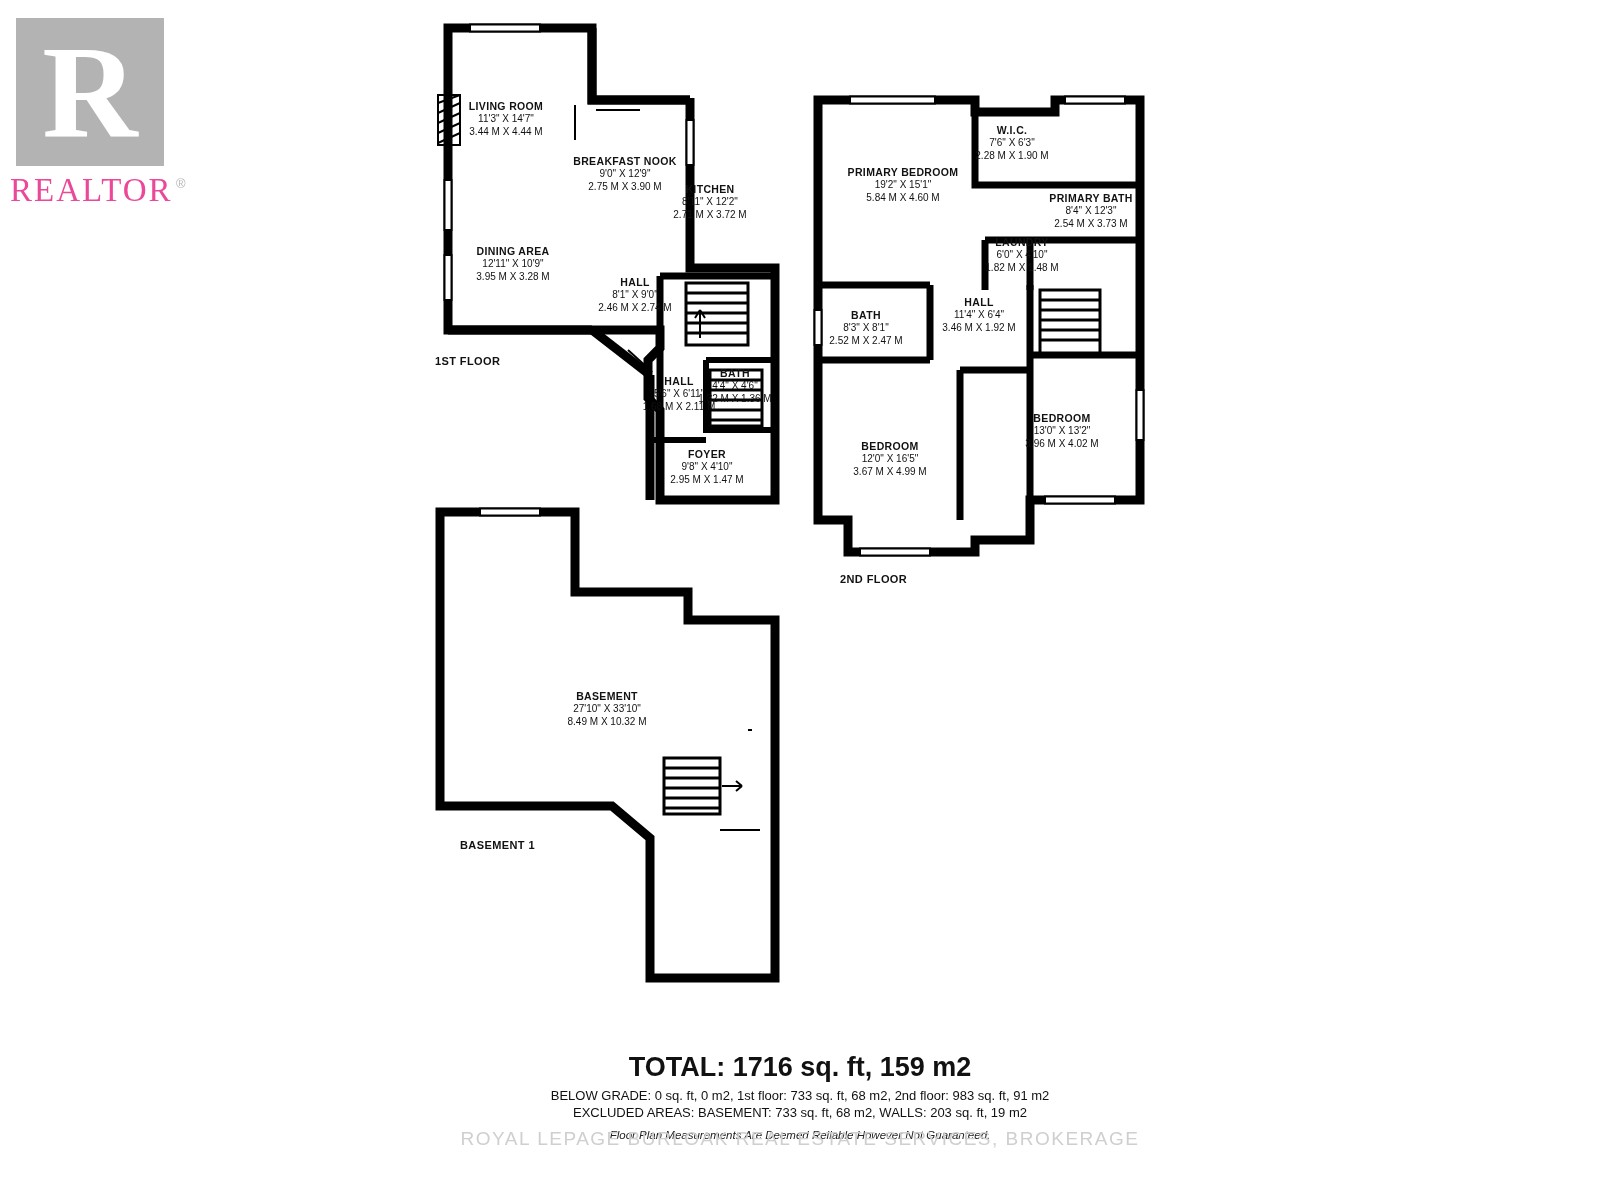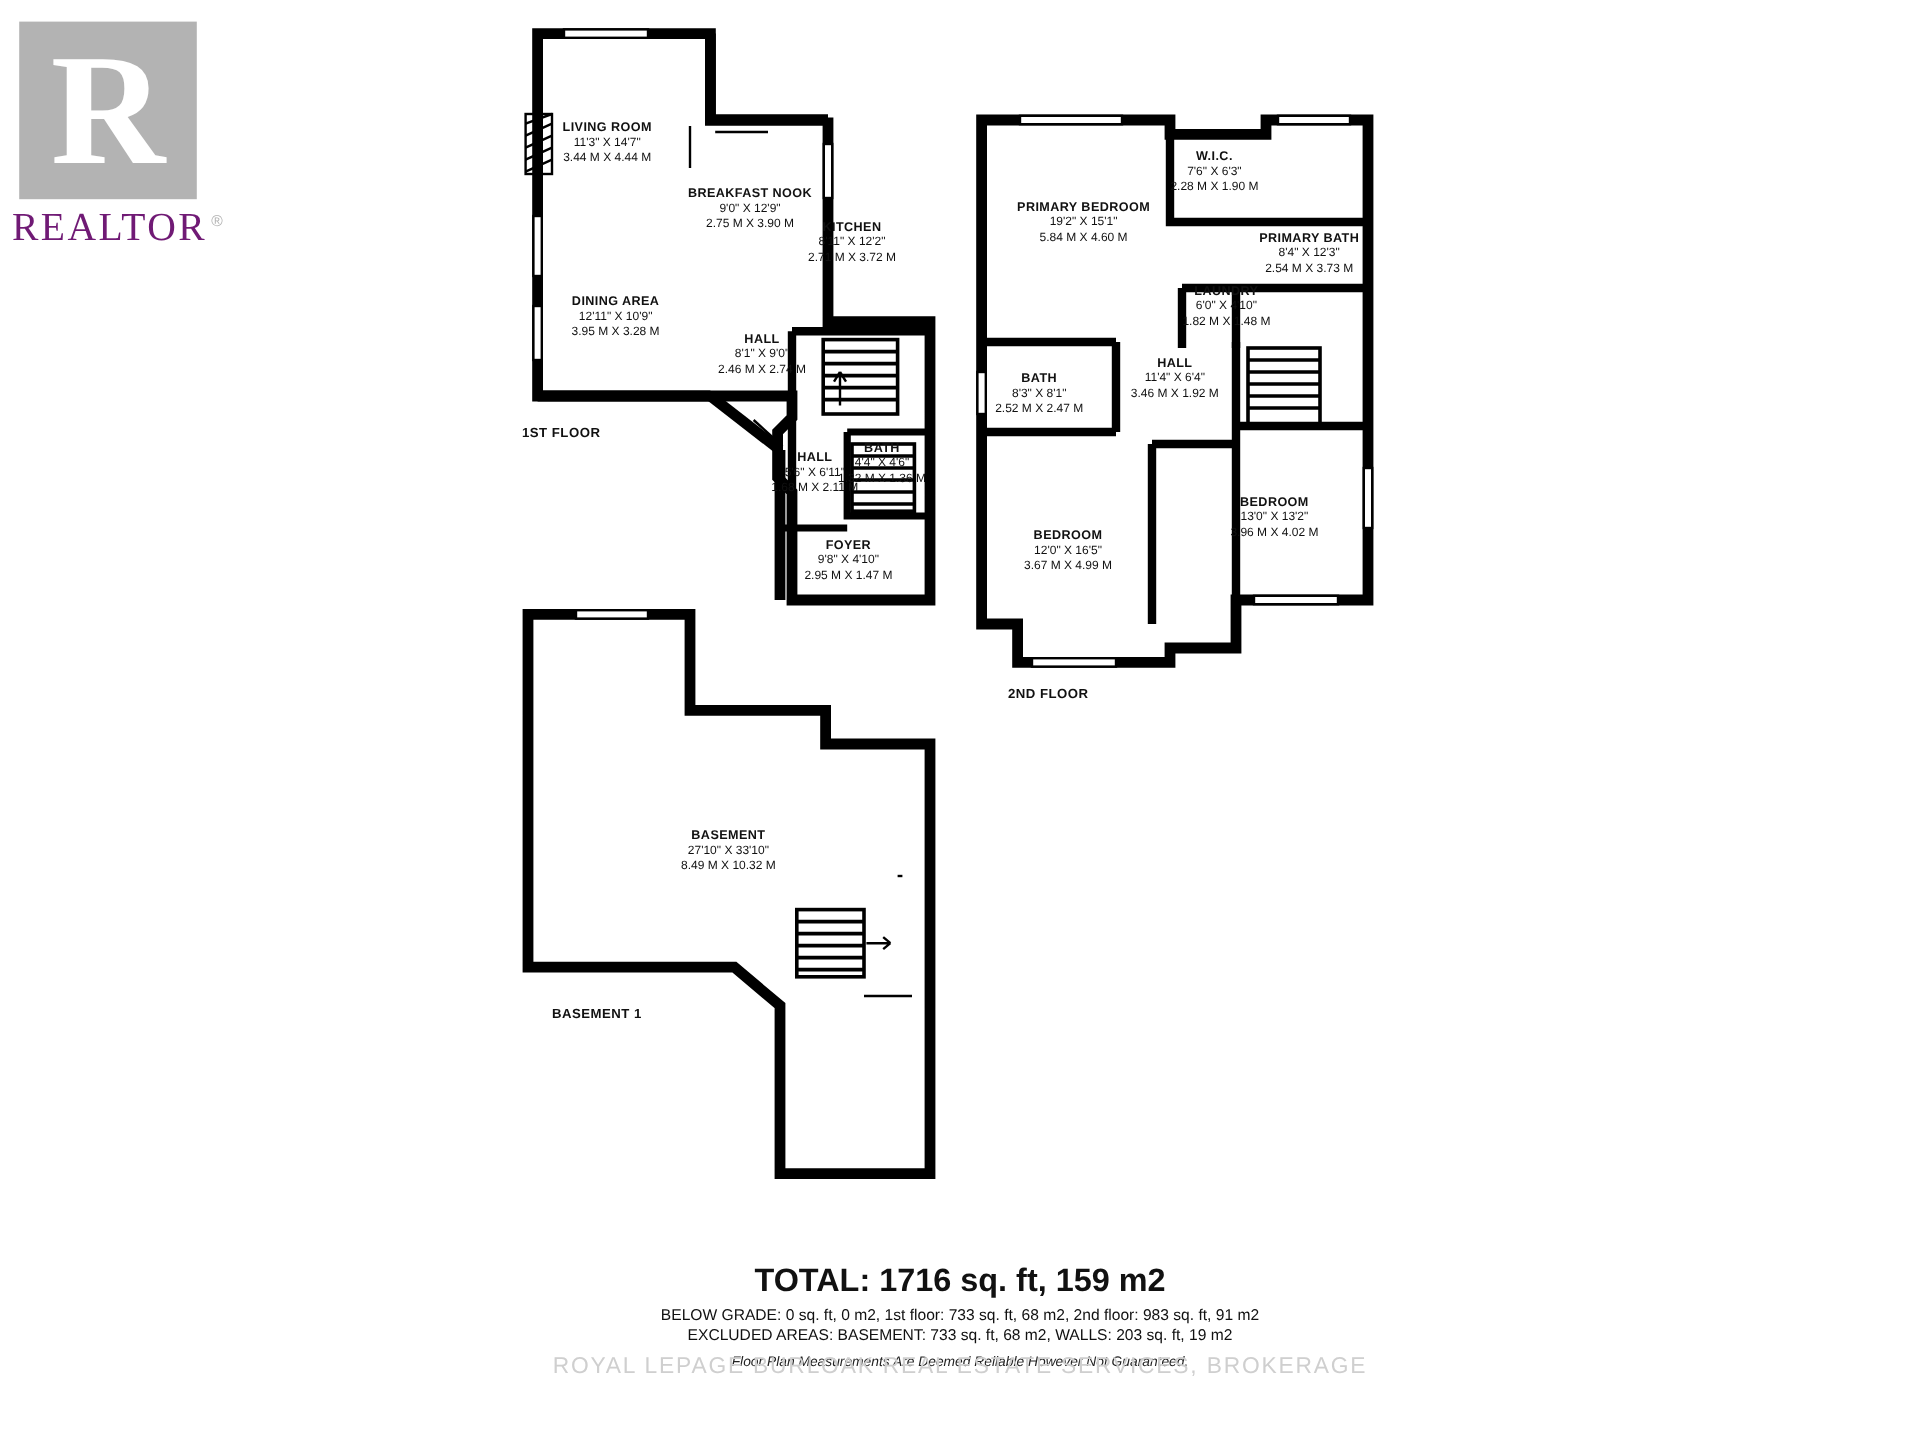--- a/index.html
+++ b/index.html
@@ -41,21 +41,21 @@
     line-height: 148px;
     text-align: center;
   }
   #realtor-logo .r-word {
     position: absolute;
     left: 2px;
     top: 162px;
     font-family: "Liberation Serif", serif;
     font-size: 33px;
     letter-spacing: 2px;
-    color: #701a75;
+    color: #ec4899;
   }
   #realtor-logo .r-reg {
     position: absolute;
     left: 168px;
     top: 166px;
     font-size: 13px;
     color: #b3b3b3;
   }
   
   #nmg {

